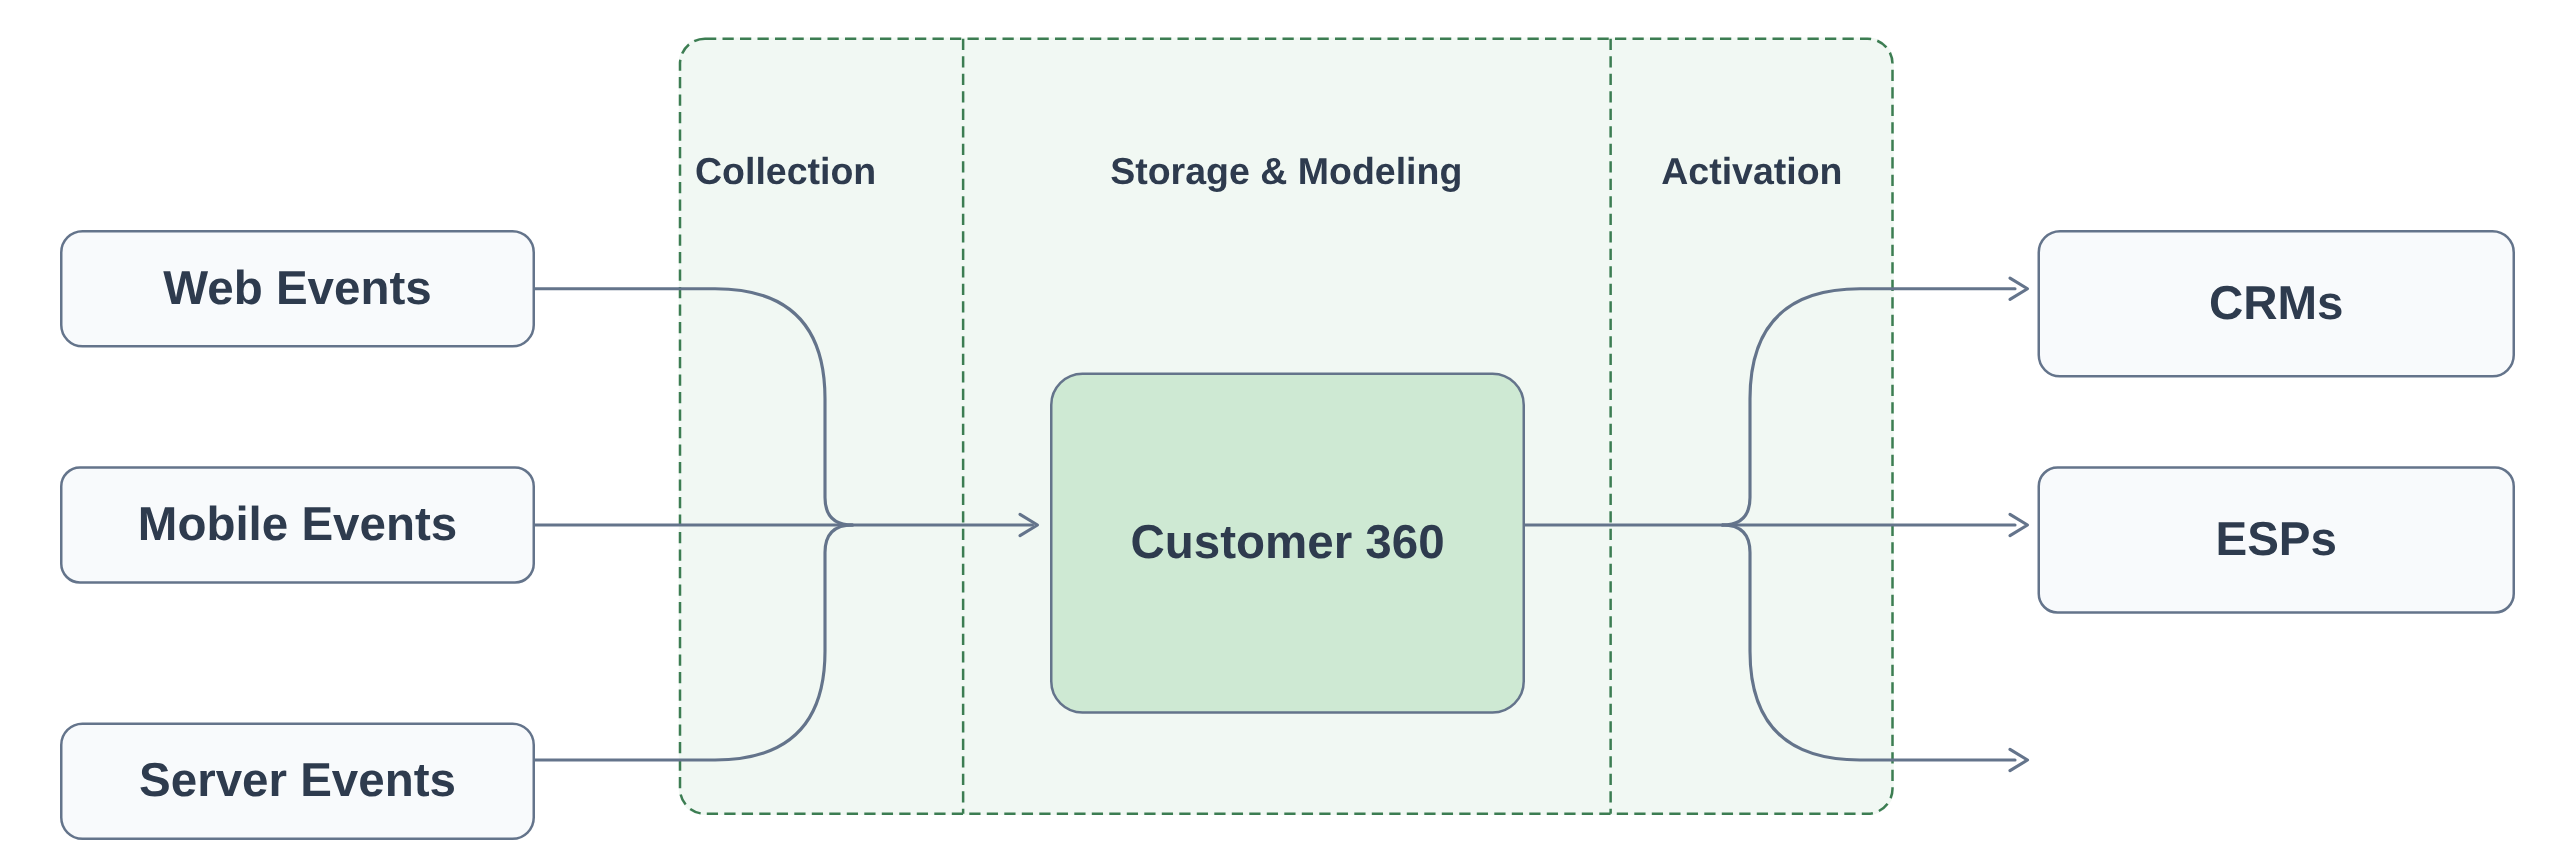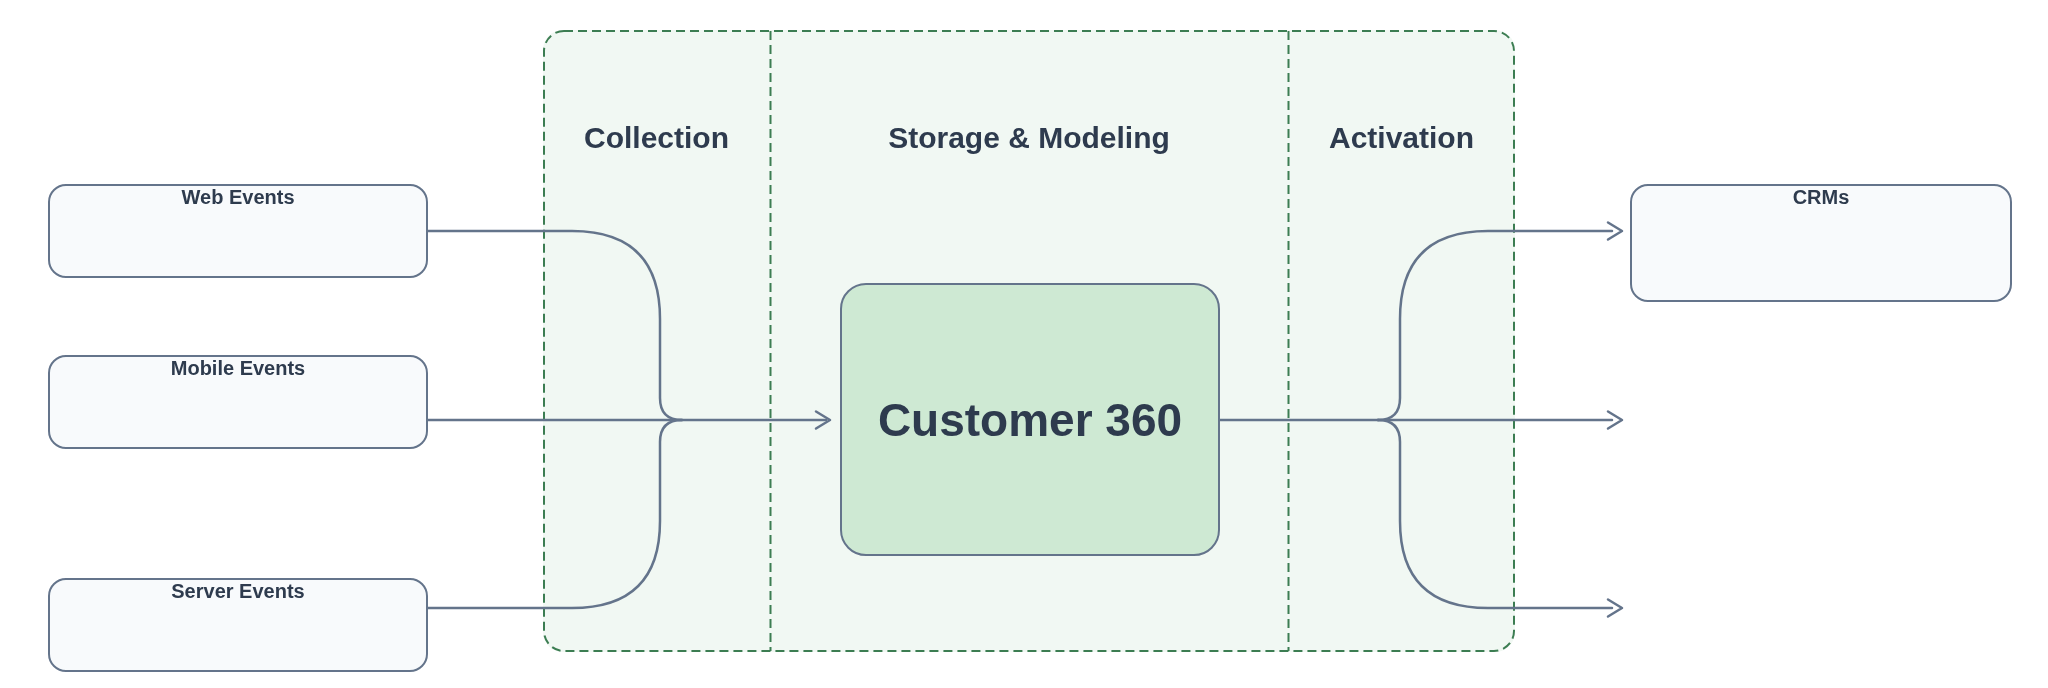--- a/index.html
+++ b/index.html
@@ -27,46 +27,46 @@
   }
 
   svg.wires{position:absolute;left:0;top:0;width:2048px;height:688px;pointer-events:none;}
   .dash{fill:none;stroke:var(--pipeline-border);stroke-width:2;stroke-dasharray:9 5;}
   .line{fill:none;stroke:var(--connector);stroke-width:2.5;stroke-linecap:round;stroke-linejoin:round;}
 
   .section-label{
     position:absolute;top:120px;height:36px;line-height:36px;
     text-align:center;font-size:30px;font-weight:700;color:var(--node-text);
   }
-  .sec0{left:543px;width:227px;}
+  .sec0{left:515px;width:227px;}
   .sec1{left:770px;width:518px;}
   .sec2{left:1288px;width:227px;}
 
   .node{
     position:absolute;box-sizing:border-box;
     background:var(--node-fill);
     border:2.5px solid var(--node-border);
     border-radius:18px;
-    display:flex;align-items:flex-start;justify-content:center;
-    font-size:20px;font-weight:700;color:var(--node-text);
+    display:flex;align-items:center;justify-content:center;
+    font-size:38px;font-weight:700;color:var(--node-text);
   }
   .src{left:48px;width:380px;height:94px;}
   .dst{left:1630px;width:382px;height:118px;}
   .row0{top:184px;}
-  .row1{top:355px;}
+  .row1{top:373px;border-radius:16px;}
   .row2{top:578px;}
 
   .hub{
     position:absolute;box-sizing:border-box;
-    left:840px;top:283px;width:380px;height:273px;
+    left:840px;top:298px;width:380px;height:273px;
     background:var(--hub-fill);
     border:2.5px solid var(--node-border);
     border-radius:26px;
     display:flex;align-items:center;justify-content:center;
-    font-size:46px;font-weight:700;color:var(--node-text);
+    font-size:38px;font-weight:700;color:var(--node-text);
   }
 </style>
 </head>
 <body>
 
 <div class="canvas">
 
   <div class="pipeline-fill"></div>
 
   <svg class="wires" viewBox="0 0 2048 688">
@@ -103,14 +103,17 @@
     <span>Server Events</span>
   </div>
 
   <div class="hub">
     <span>Customer 360</span>
   </div>
 
   <div class="node dst row0">
     <span>CRMs</span>
   </div>
+  <div class="node dst row1">
+    <span>ESPs</span>
+  </div>
 
 </div>
 
 </body></html>

